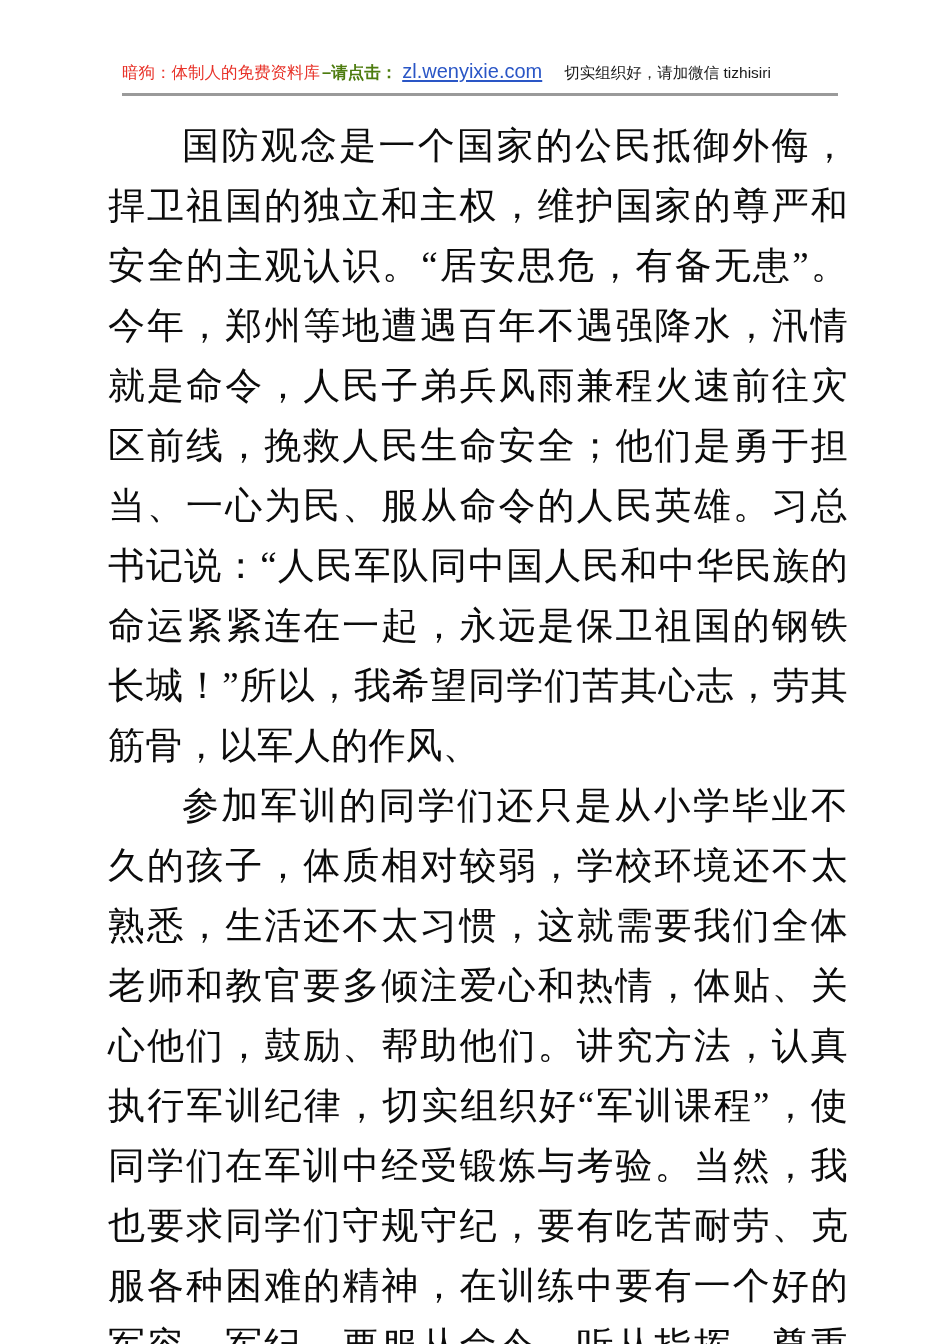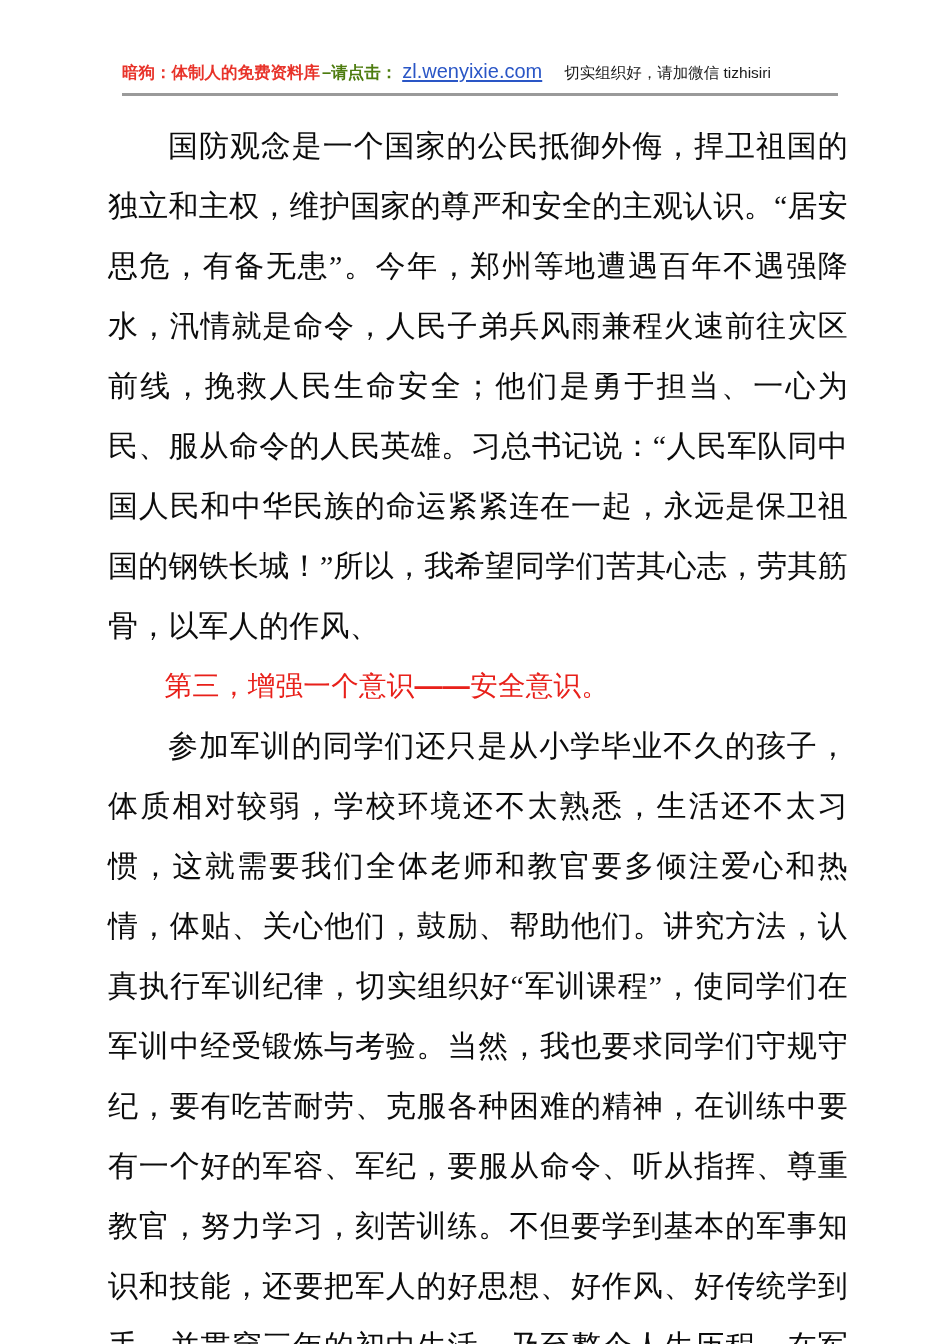--- a/index.html
+++ b/index.html
@@ -32,21 +32,21 @@
     height: 34px;
     display: flex;
     align-items: baseline;
     white-space: nowrap;
     font-family: "Liberation Sans", "DejaVu Sans", sans-serif;
     font-size: 16.5px;
     line-height: 1.1;
   }
   .header-brand {
     color: #e8332a;
-    font-weight: 700;
+    font-weight: 400;
     letter-spacing: 0px;
   }
   .header-cta {
     color: #4d7c0f;
     font-weight: 700;
     margin-left: 2px;
   }
   .header-link {
     color: #2a56c6;
     text-decoration: underline;
@@ -76,21 +76,21 @@
     left: 108px;
     top: 116px;
     width: 740px;
   }
 
   p.para {
     margin: 0;
     padding: 0;
     color: #0c0c0c;
     font-family: "Liberation Serif", "DejaVu Serif", serif;
-    font-size: 30px;
+    font-size: 37px;
     line-height: 60px;
     text-align: justify;
     text-justify: inter-character;
     text-indent: 2em;
     letter-spacing: 0.2px;
     font-weight: 400;
   }
   
   p.para, .heading-red {
     font-synthesis: none;
@@ -118,19 +118,18 @@
     <span class="header-brand">暗狗：体制人的免费资料库</span>
     <span class="header-cta">–请点击：</span>
     <a class="header-link" href="#">zl.wenyixie.com</a>
     <span class="header-tail">切实组织好，请加微信 tizhisiri</span>
   </div>
   <div class="header-rule"></div>
 
   <div class="content">
     <p class="para">国防观念是一个国家的公民抵御外侮，捍卫祖国的独立和主权，维护国家的尊严和安全的主观认识。“居安思危，有备无患”。今年，郑州等地遭遇百年不遇强降水，汛情就是命令，人民子弟兵风雨兼程火速前往灾区前线，挽救人民生命安全；他们是勇于担当、一心为民、服从命令的人民英雄。习总书记说：“人民军队同中国人民和中华民族的命运紧紧连在一起，永远是保卫祖国的钢铁长城！”所以，我希望同学们苦其心志，劳其筋骨，以军人的作风、</p>
 
-    <p class="heading-red">第三，增强一个意识——安全意识。</p>
 
     <p class="para">参加军训的同学们还只是从小学毕业不久的孩子，体质相对较弱，学校环境还不太熟悉，生活还不太习惯，这就需要我们全体老师和教官要多倾注爱心和热情，体贴、关心他们，鼓励、帮助他们。讲究方法，认真执行军训纪律，切实组织好“军训课程”，使同学们在军训中经受锻炼与考验。当然，我也要求同学们守规守纪，要有吃苦耐劳、克服各种困难的精神，在训练中要有一个好的军容、军纪，要服从命令、听从指挥、尊重教官，努力学习，刻苦训练。不但要学到基本的军事知识和技能，还要把军人的好思想、好作风、好传统学到手，并贯穿三年的初中生活、乃至整个人生历程。在军训中，我们所有参训的教师和学生都要坚持安全第一的原则，高温期间尤其在高强度训练中确保安全。</p>
 
   </div>
 
 </div>
 
 </body></html>

